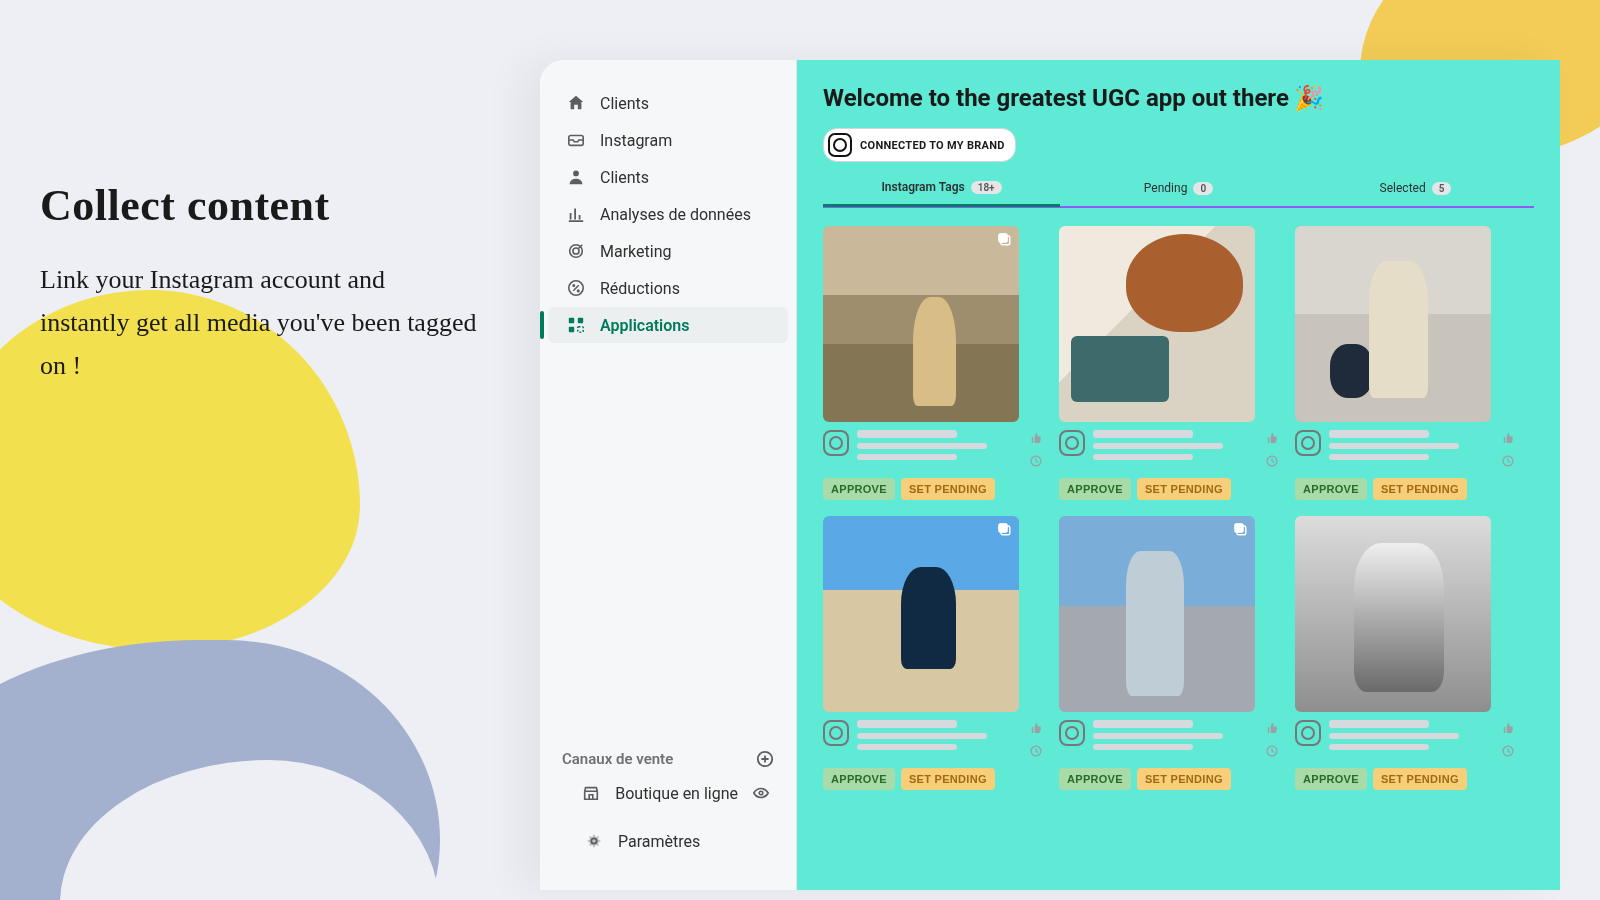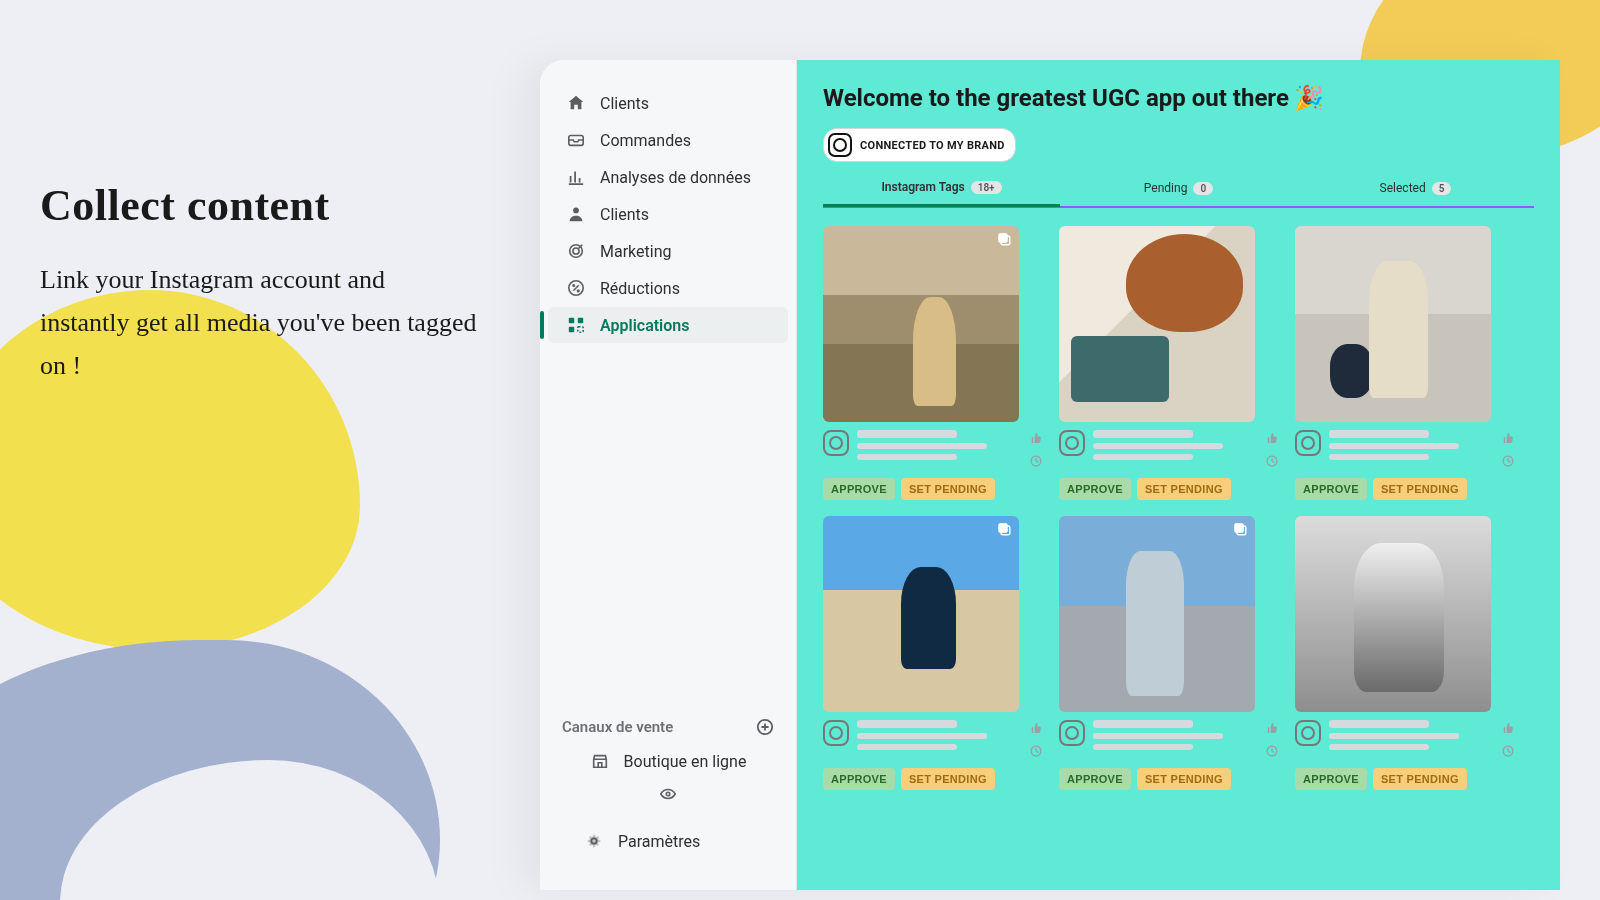--- a/index.html
+++ b/index.html
@@ -99,38 +99,38 @@
             </span>
             <span>Clients</span>
           </div>
           <div class="nav-item">
             <span class="nav-icon">
               <svg viewBox="0 0 20 20" fill="none" stroke="#5c5f62" stroke-width="1.8">
                 <rect x="2" y="5" width="16" height="11" rx="2"></rect>
                 <path d="M2 10h5l1 2h4l1-2h5"></path>
               </svg>
             </span>
-            <span>Commandes</span>
-          </div>
-          <div class="nav-item">
-            <span class="nav-icon">
-              <svg viewBox="0 0 20 20" fill="none" stroke="#5c5f62" stroke-width="2">
-                <path d="M4 16V9M9 16V4M14 16v-5M18 18H2"></path>
-              </svg>
-            </span>
-            <span>Analyses de données</span>
+            <span>Instagram</span>
           </div>
           <div class="nav-item">
             <span class="nav-icon">
               <svg viewBox="0 0 20 20" fill="#5c5f62">
                 <circle cx="10" cy="6" r="3.2"></circle>
                 <path d="M3 18c0-3.9 3.1-6 7-6s7 2.1 7 6v0H3z"></path>
               </svg>
             </span>
             <span>Clients</span>
+          </div>
+          <div class="nav-item">
+            <span class="nav-icon">
+              <svg viewBox="0 0 20 20" fill="none" stroke="#5c5f62" stroke-width="2">
+                <path d="M4 16V9M9 16V4M14 16v-5M18 18H2"></path>
+              </svg>
+            </span>
+            <span>Analyses de données</span>
           </div>
           <div class="nav-item">
             <span class="nav-icon">
               <svg viewBox="0 0 20 20" fill="none" stroke="#5c5f62" stroke-width="1.8">
                 <circle cx="10" cy="10" r="7"></circle>
                 <circle cx="10" cy="10" r="3.4"></circle>
                 <path d="M13 7l4-4"></path>
               </svg>
             </span>
             <span>Marketing</span>
@@ -159,21 +159,21 @@
       <div class="nav-section">
         <span>Canaux de vente</span>
         <span class="plus">
           <svg viewBox="0 0 20 20" fill="none" stroke="#5c5f62" stroke-width="2">
               <circle cx="10" cy="10" r="8"></circle>
               <path d="M10 6v8M6 10h8"></path>
             </svg>
         </span>
       </div>
       <div id="channels">
-          <div class="nav-item" style="justify-content: flex-end; flex-direction: column;">
+          <div class="nav-item" style="justify-content: flex-end;">
             <span style="display:flex;align-items:center;gap:14px;">
               <span class="nav-icon">
                 <svg viewBox="0 0 20 20" fill="none" stroke="#5c5f62" stroke-width="1.8">
                   <path d="M3 8l1-4h12l1 4M3 8v9h14V8M3 8h14M8 17v-5h4v5"></path>
                 </svg>
               </span>
               <span>Boutique en ligne</span>
             </span>
             <span style="width:18px;height:18px;"><svg viewBox="0 0 20 20" fill="none" stroke="#5c5f62" stroke-width="1.8">
                 <path d="M2 10s3-5 8-5 8 5 8 5-3 5-8 5-8-5-8-5z"></path>

